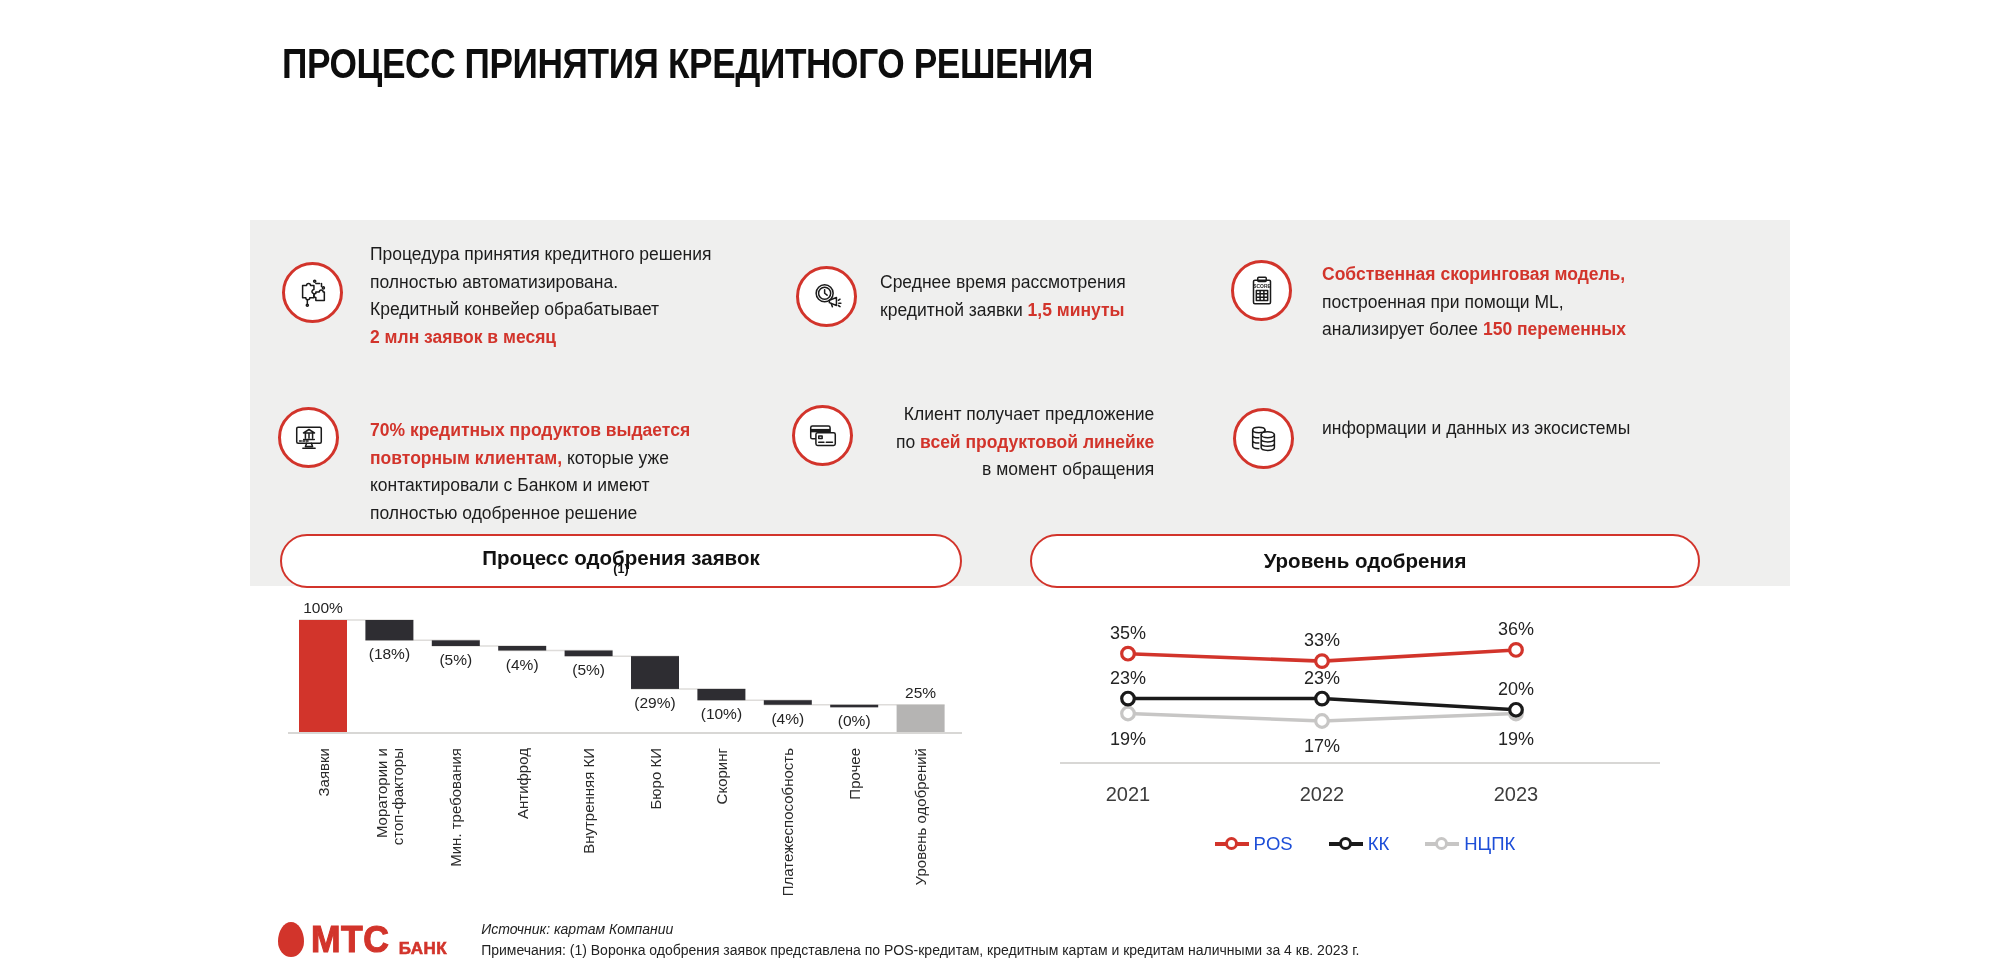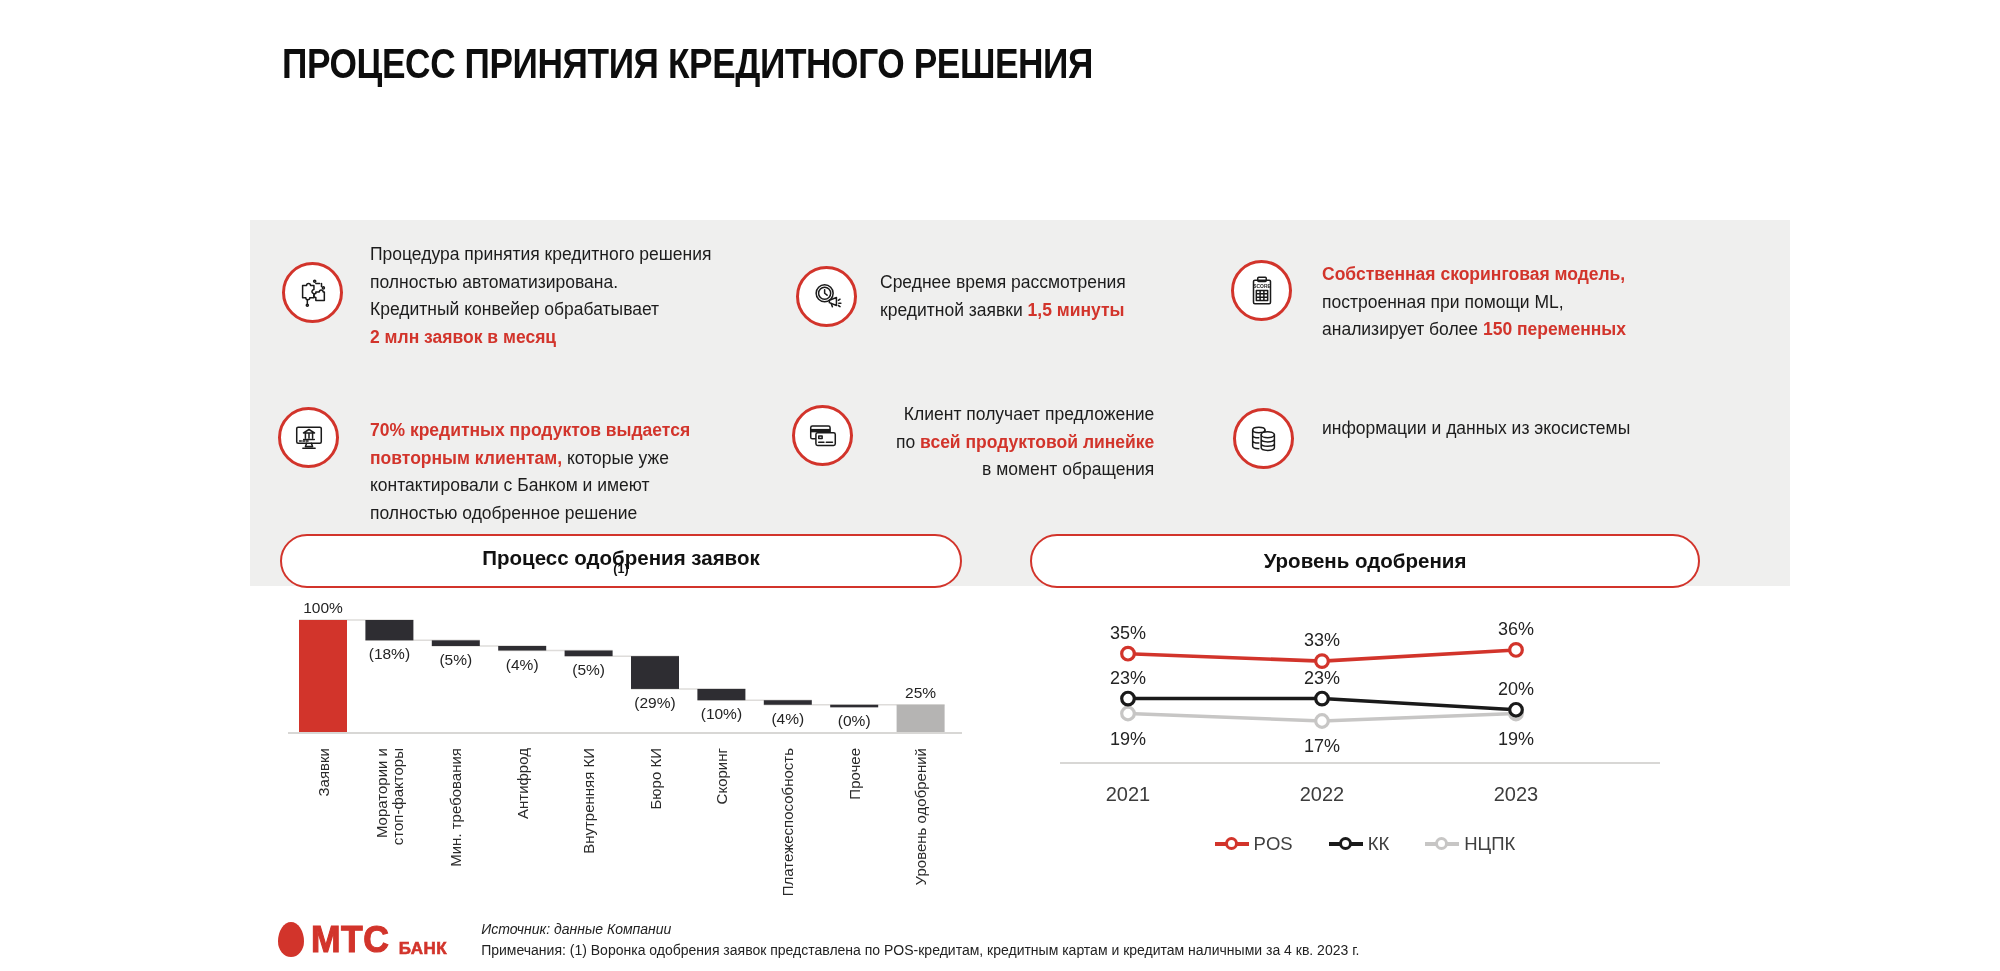--- a/index.html
+++ b/index.html
@@ -14,21 +14,21 @@
   .info-text{position:absolute;font-size:17.5px;line-height:27.5px;white-space:nowrap;color:#1c1c1c;}
   .red-bold{color:var(--accent);font-weight:bold;}
   .pill{position:absolute;top:534px;height:54px;border:2.5px solid var(--accent);border-radius:28px;background:#fff;
     display:flex;align-items:center;justify-content:center;font-size:20.5px;font-weight:bold;color:#111;box-sizing:border-box;flex-direction:column;}
   .pill sup{font-size:12.5px;margin-top:-8px;}
   .pill-left{left:280px;width:682px;}
   .pill-right{left:1030px;width:670px;}
   svg{font-family:"Liberation Sans","DejaVu Sans",sans-serif;}
   .chart-abs{position:absolute;}
   .legend{position:absolute;left:1030px;top:833px;width:670px;display:flex;justify-content:center;gap:36px;align-items:center;}
-  .legend-item{display:flex;align-items:center;gap:5px;font-size:18.5px;color:#404040;}
+  .legend-item{display:flex;align-items:center;gap:5px;font-size:18.5px;color:#1d4ed8;}
   .lmark{position:relative;width:34px;height:13px;flex:0 0 auto;}
   .lmark .bar{position:absolute;left:0;top:4.5px;width:34px;height:3.5px;}
   .lmark .dot{position:absolute;left:10px;top:-0.5px;width:7px;height:7px;border-radius:50%;background:#fff;border:3.2px solid;}
   .footer{position:absolute;left:278px;top:919px;display:flex;align-items:flex-start;}
   .logo{display:flex;align-items:flex-end;}
   .egg{width:26px;height:35px;background:var(--accent);border-radius:50% 50% 50% 50% / 56% 56% 44% 44%;margin-top:3px;}
   .logo-mtc{font-size:37px;line-height:35px;font-weight:bold;color:var(--accent);margin-left:7px;
     -webkit-text-stroke:1.1px var(--accent);letter-spacing:0.5px;transform:scaleX(.96);transform-origin:left center;}
   .logo-bank{font-size:17px;line-height:17px;font-weight:bold;color:var(--accent);-webkit-text-stroke:0.6px var(--accent);
     margin-left:6px;margin-top:17px;letter-spacing:0.5px;}
@@ -246,18 +246,18 @@
       </div>
     </div>
 
   <footer class="footer">
     <div class="logo">
       <span class="egg"></span>
       <span class="logo-mtc">МТС</span>
       <span class="logo-bank">БАНК</span>
     </div>
     <div class="source-block">
-      <div class="src-italic">Источник: данные Компании</div>
+      <div class="src-italic">Источник: картам Компании</div>
       <div>Примечания: (1) Воронка одобрения заявок представлена по POS-кредитам, кредитным картам и кредитам наличными за 4 кв. 2023 г.</div>
     </div>
   </footer>
 
 </div>
 
 </body></html>

